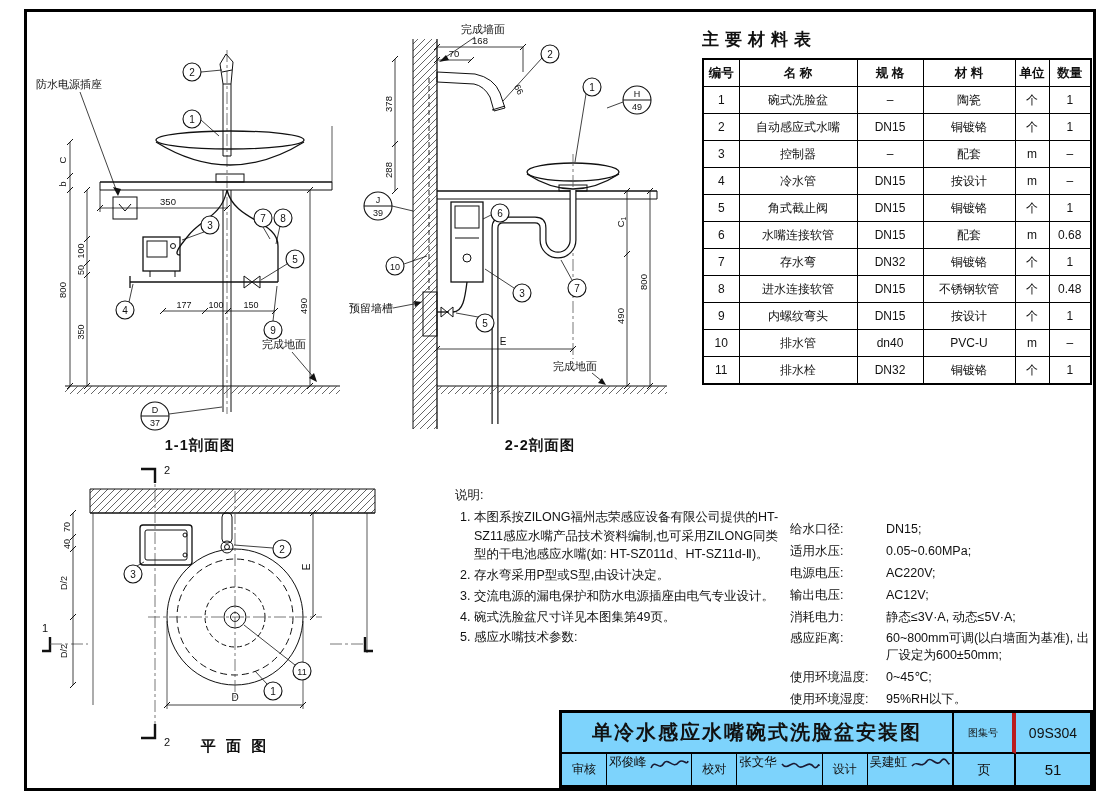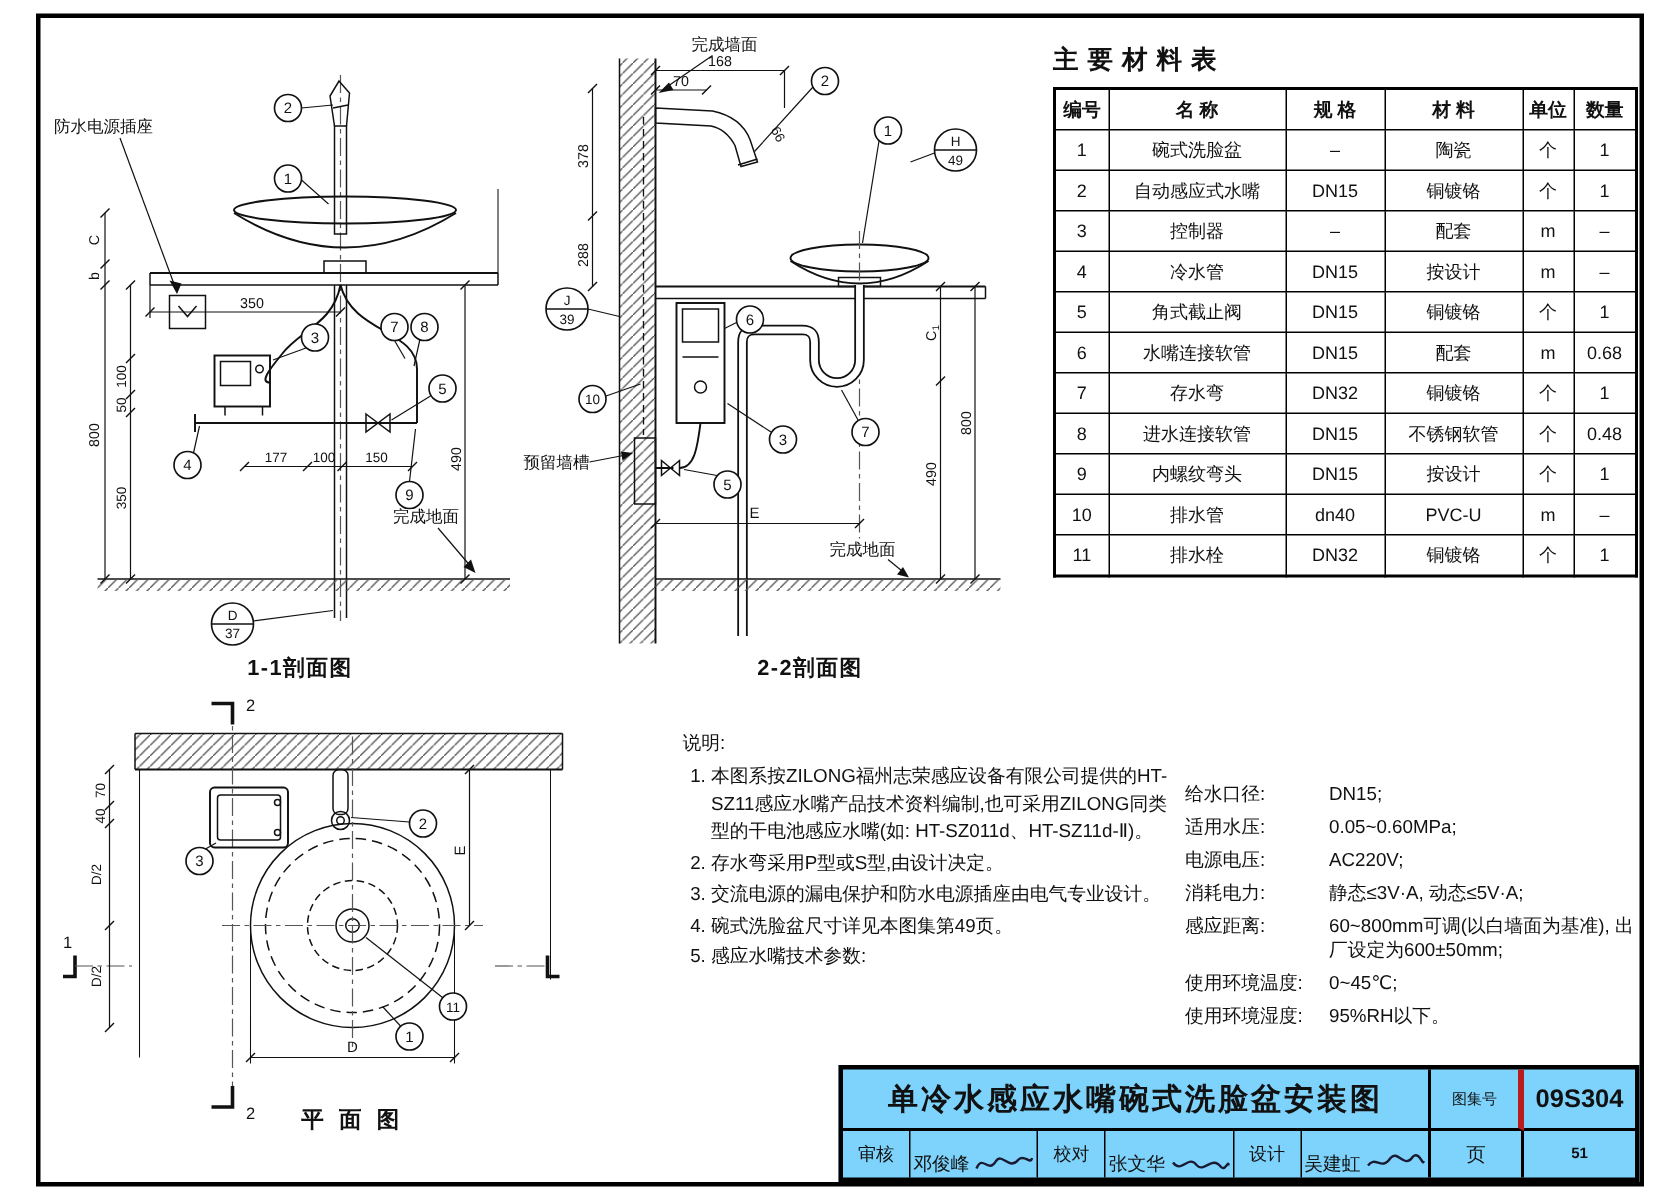--- a/index.html
+++ b/index.html
@@ -28,27 +28,27 @@
   .notes ol{margin:0;padding-left:19px}
   .notes li{margin-bottom:2px}
   .params{position:absolute;left:790px;top:521px;width:300px;font-size:12.5px;line-height:1.35}
   .param-row{display:flex;margin-bottom:5px}
   .param-label{width:96px;flex:none}
   .param-value{flex:1}
   .tb{position:absolute;left:559px;top:710px;width:534px;height:78px;border:3px solid #000;box-sizing:border-box;display:grid;grid-template-columns:1fr 62px 74px;grid-template-rows:41px auto;background:#7dd3fc}
   .tbc{display:flex;align-items:center;justify-content:center;box-sizing:border-box}
   .tb-title{font-size:20px;font-weight:bold;letter-spacing:2px;border-right:2px solid #000;border-bottom:2px solid #000}
   .tb-atlas-label{font-size:10px;border-right:4px solid #b91c1c;border-bottom:2px solid #000}
-  .tb-atlas-no{font-size:17px;font-weight:bold;border-bottom:2px solid #000}
+  .tb-atlas-no{font-size:14px;font-weight:normal;border-bottom:2px solid #000}
   .tb-names{display:flex;border-right:2px solid #000}
   .tb-role-label{width:44px;flex:none;border-right:1px solid #000;font-size:12px;display:flex;align-items:center;justify-content:center}
-  .tb-role-name{flex:1;border-right:1px solid #000;font-size:12.5px;display:flex;align-items:flex-end;justify-content:center;gap:3px;position:relative}
+  .tb-role-name{flex:1;border-right:1px solid #000;font-size:12.5px;display:flex;align-items:flex-start;justify-content:center;gap:3px;position:relative}
   .tb-role-name.last{border-right:none}
   .tb-page-label{font-size:13px;border-right:2px solid #000}
-  .tb-page-no{font-size:10px;font-weight:bold}
+  .tb-page-no{font-size:15px;font-weight:normal}
 </style>
 </head>
 <body>
 
 <div class="sheet">
   <div class="frame"></div>
 
   <svg class="dwg" style="left:30px;top:14px" width="320" height="445" viewBox="0 0 320 445">
     <defs>
       <pattern id="h1" patternUnits="userSpaceOnUse" width="7" height="7">
@@ -597,20 +597,24 @@
       </div>
     <div class="param-row">
         <span class="param-label">适用水压:</span>
         <span class="param-value">0.05~0.60MPa;</span>
       </div>
     <div class="param-row">
         <span class="param-label">电源电压:</span>
         <span class="param-value">AC220V;</span>
       </div>
     <div class="param-row">
+        <span class="param-label">输出电压:</span>
+        <span class="param-value">AC12V;</span>
+      </div>
+    <div class="param-row">
         <span class="param-label">消耗电力:</span>
         <span class="param-value">静态≤3V·A, 动态≤5V·A;</span>
       </div>
     <div class="param-row">
         <span class="param-label">感应距离:</span>
         <span class="param-value">60~800mm可调(以白墙面为基准), 出厂设定为600±50mm;</span>
       </div>
     <div class="param-row">
         <span class="param-label">使用环境温度:</span>
         <span class="param-value">0~45℃;</span>

